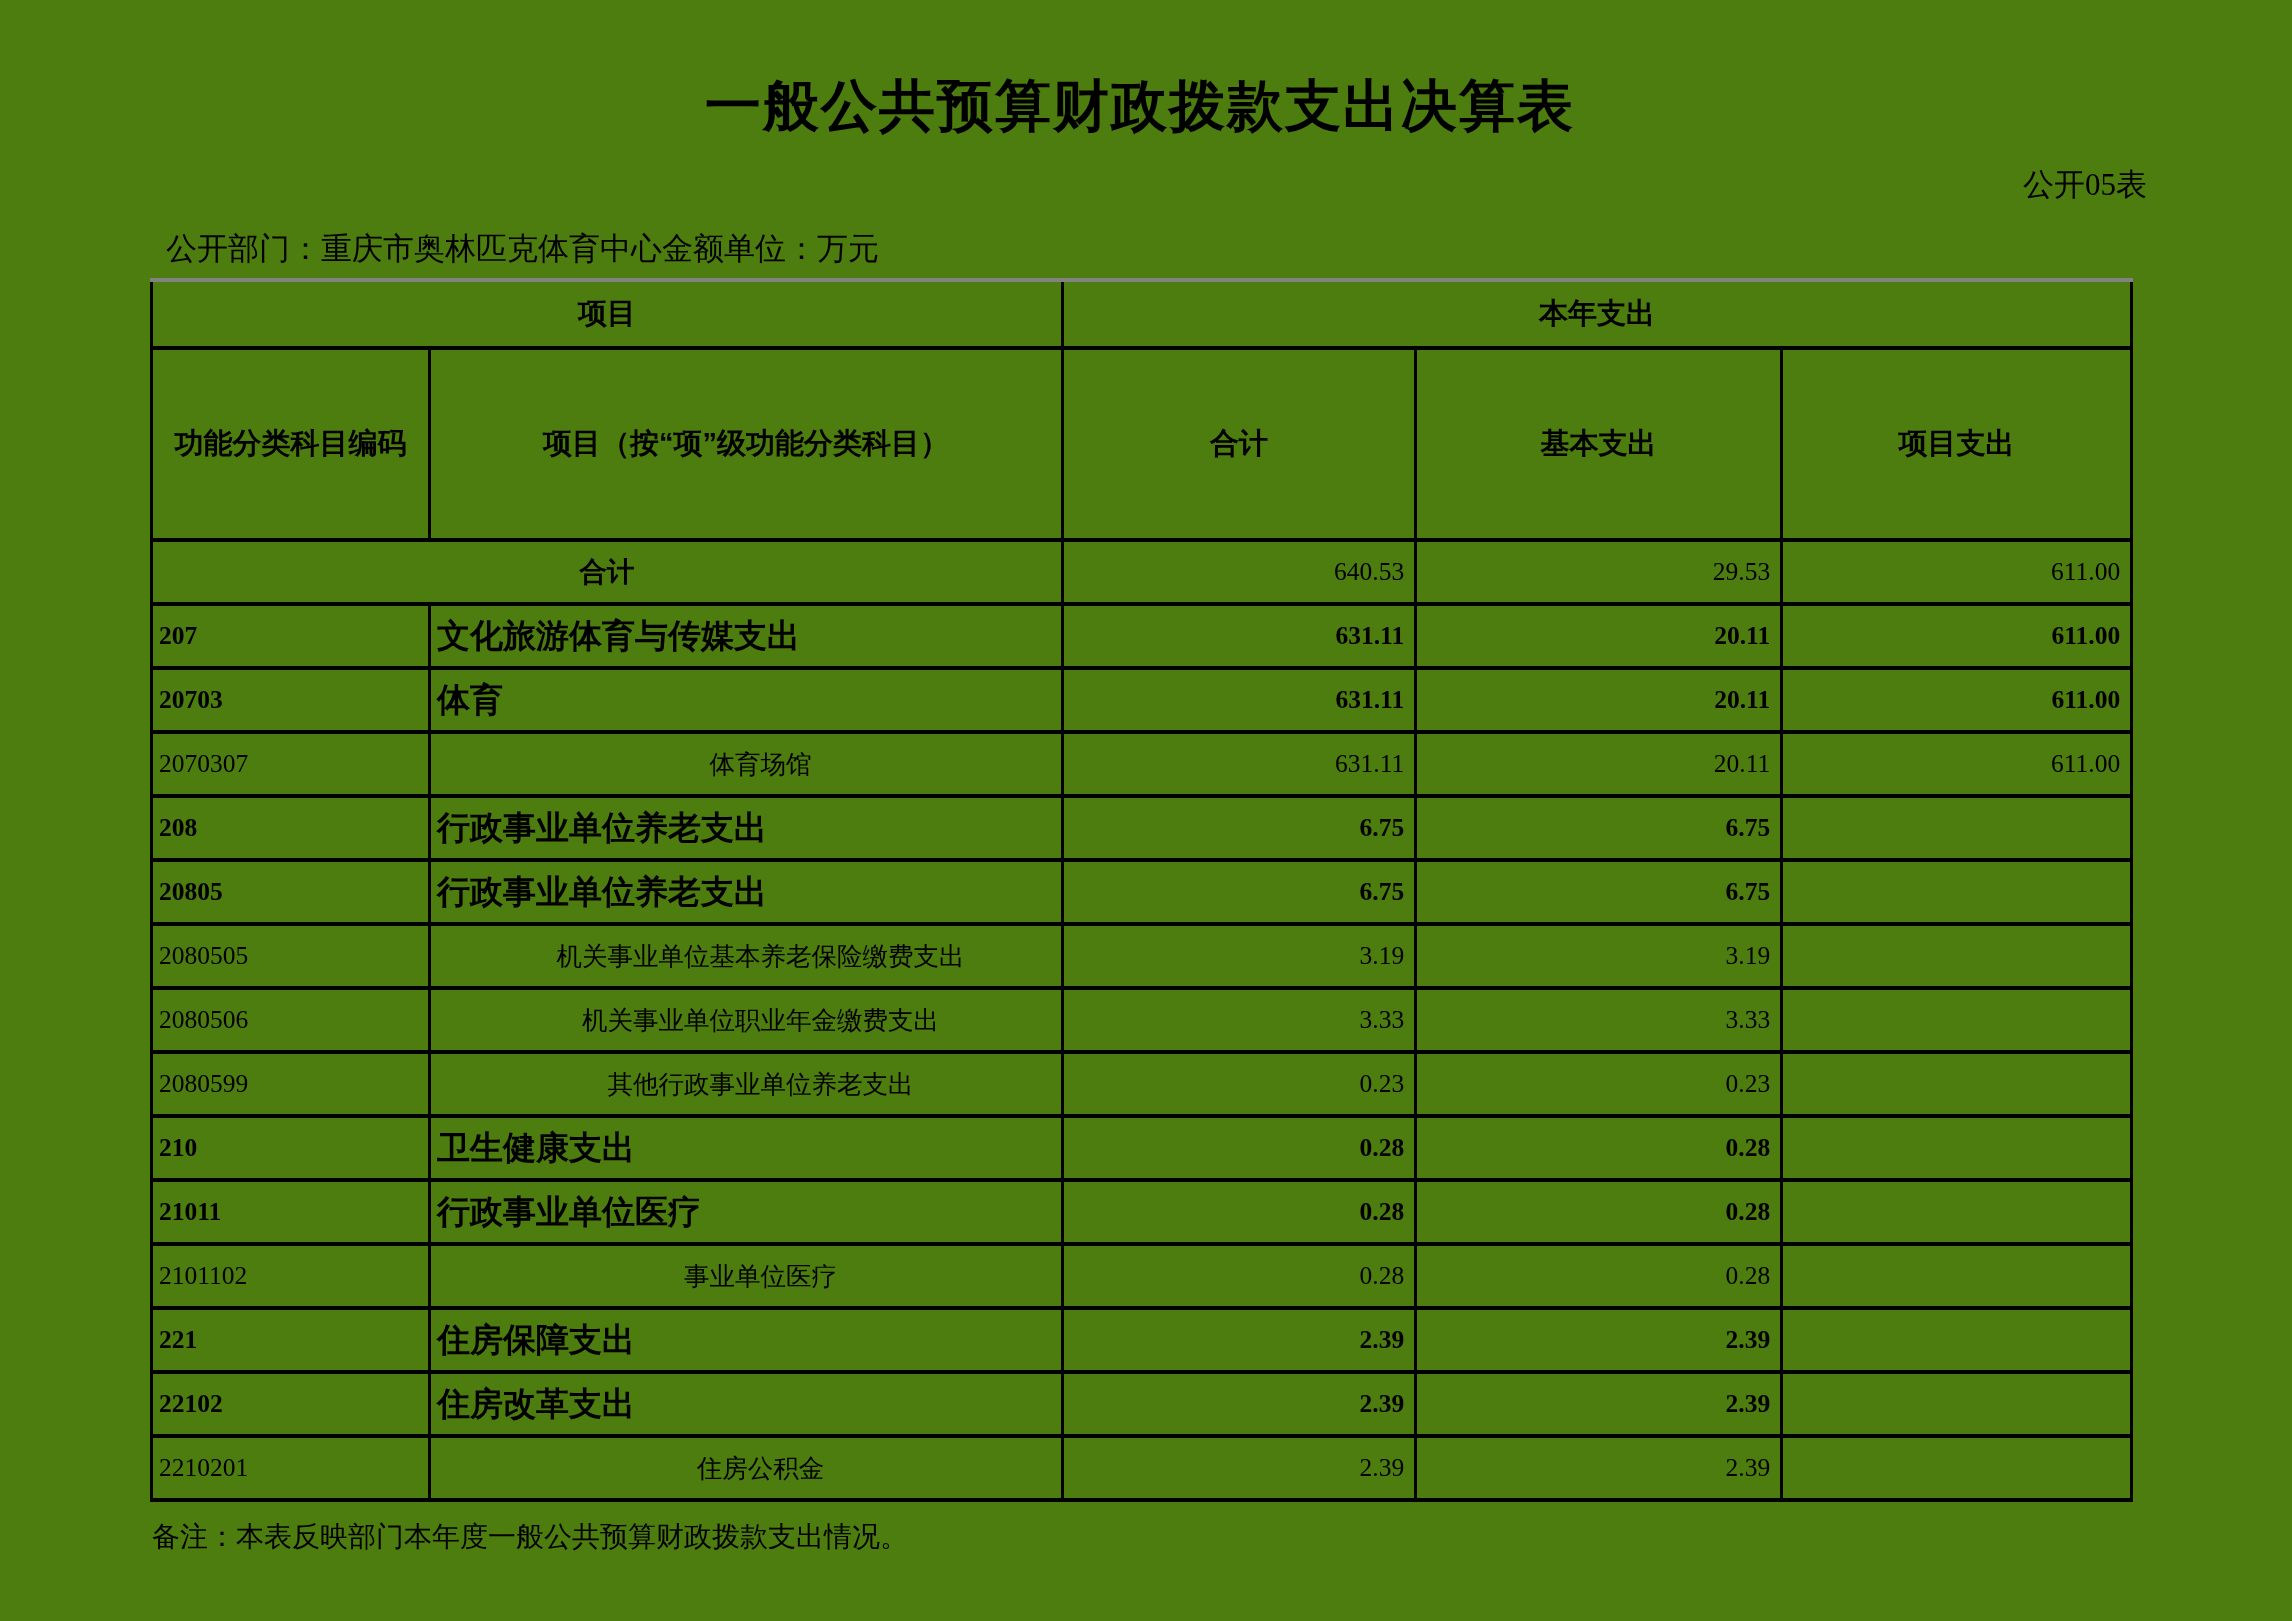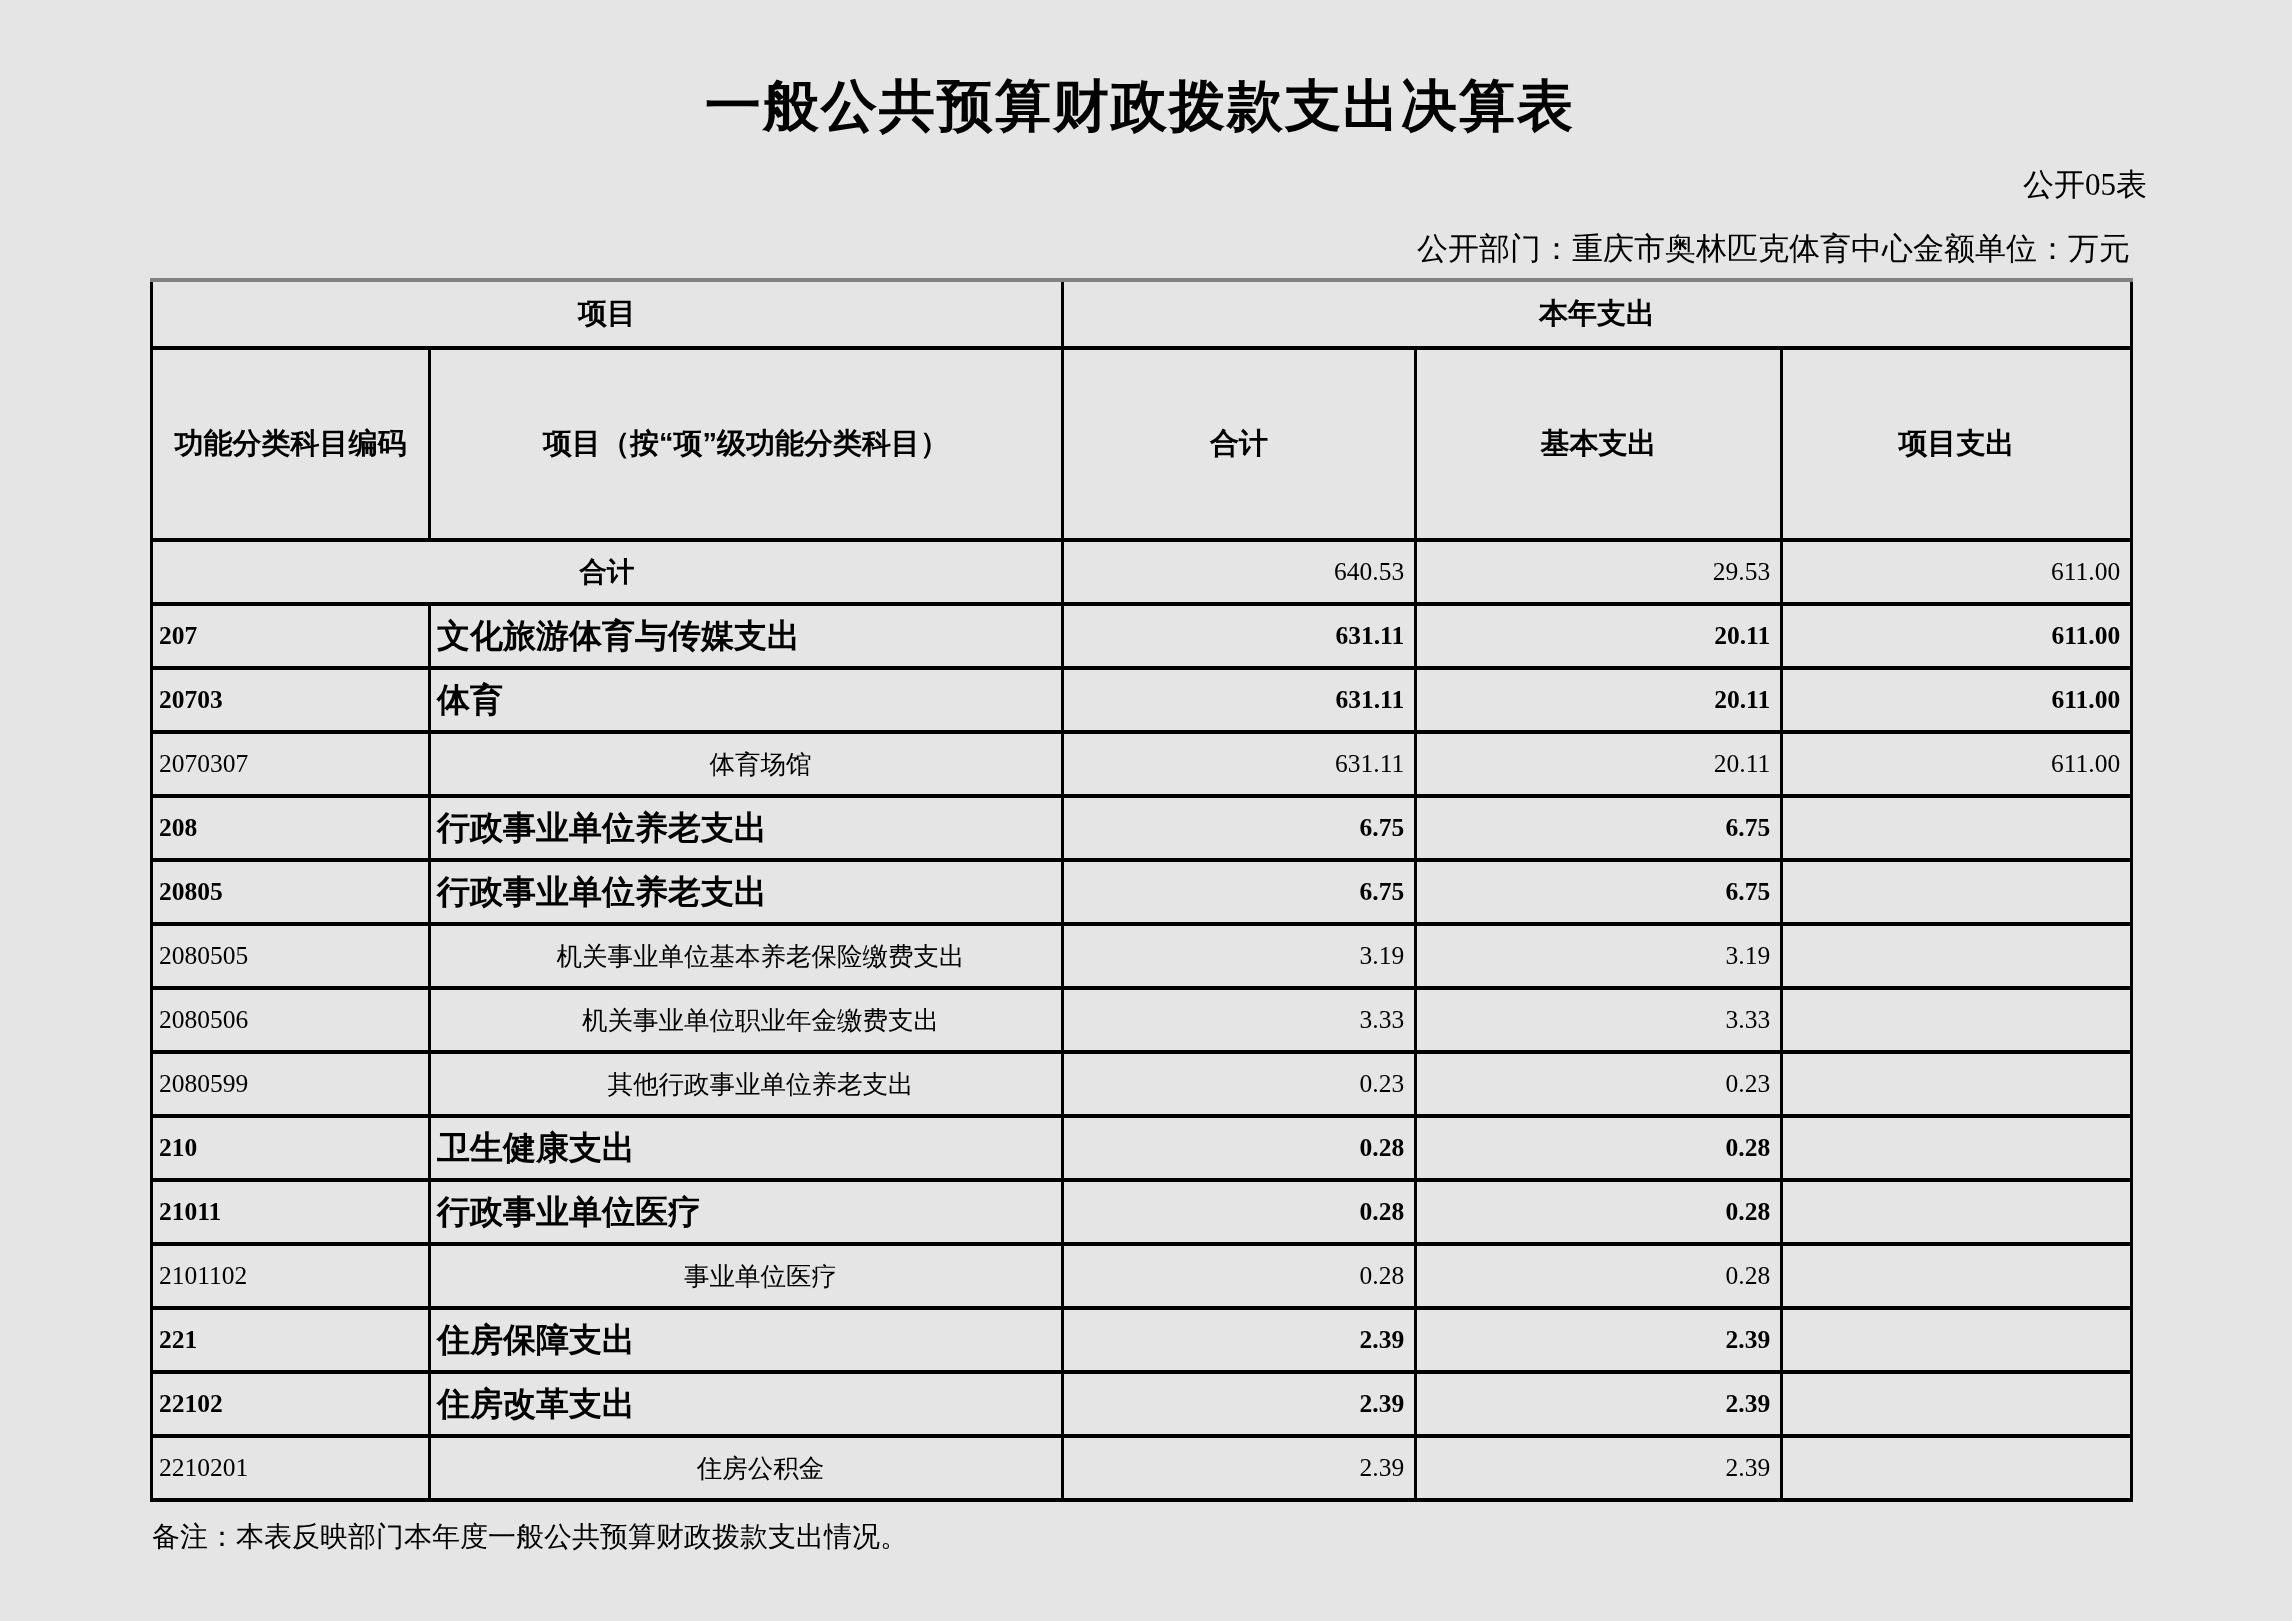--- a/index.html
+++ b/index.html
@@ -1,36 +1,36 @@
 <!DOCTYPE html>
 <html><head>
 <meta charset="utf-8">
 <style>
   html, body { margin: 0; padding: 0; }
   body {
     width: 2293px; height: 1621px;
     background: #ffffff; color: #000000;
     font-family: "Liberation Serif", "DejaVu Serif", serif;
   }
-  .page { position: relative; width: 2293px; height: 1621px; overflow: hidden; background: #e5e5e5; }
+  .page { position: relative; width: 2293px; height: 1621px; overflow: hidden; background: #4d7c0f; }
 
   .doc-title {
     position: absolute; left: 150px; top: 69px; width: 1980px;
     text-align: center;
     font-family: "Liberation Sans", "DejaVu Sans", sans-serif;
     font-weight: bold; font-size: 56px; letter-spacing: 2px;
     white-space: nowrap;
   }
   .table-code {
     position: absolute; top: 164px; right: 146px;
     font-size: 31px; white-space: nowrap;
   }
   .meta-row {
-    position: absolute; top: 228px; left: 154px; width: 1976px;
-    display: flex; justify-content: flex-end;
+    position: absolute; top: 228px; left: 166px; width: 1976px;
+    display: flex; justify-content: flex-start;
     font-size: 31px; white-space: nowrap;
   }
 
   table.fiscal-table {
     position: absolute; left: 150px; top: 278px; width: 1980px;
     border-collapse: collapse; table-layout: fixed;
   }
   .fiscal-table th, .fiscal-table td {
     border: 3.9px solid #000;
     border-top-width: 4.9px; border-bottom-width: 4.9px;

